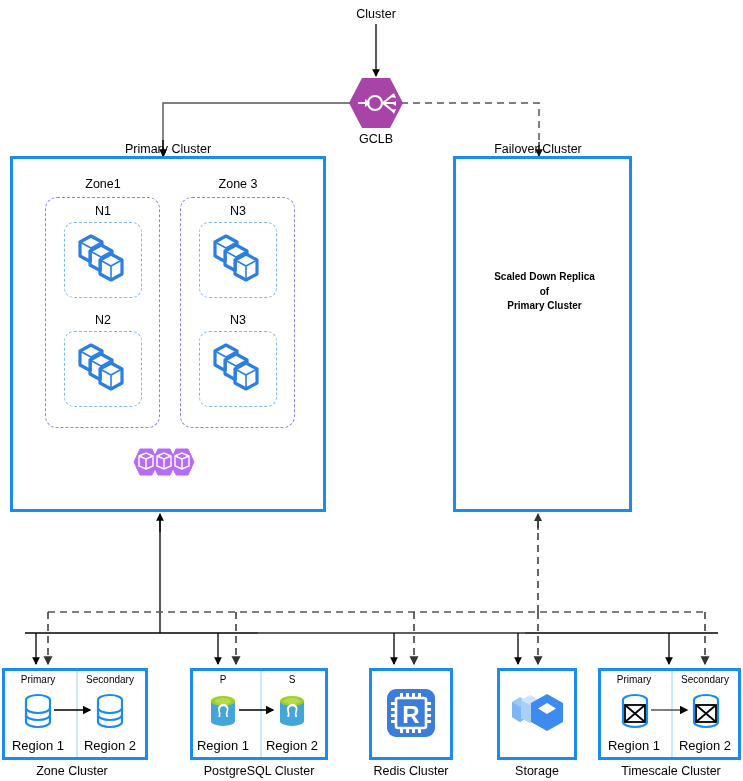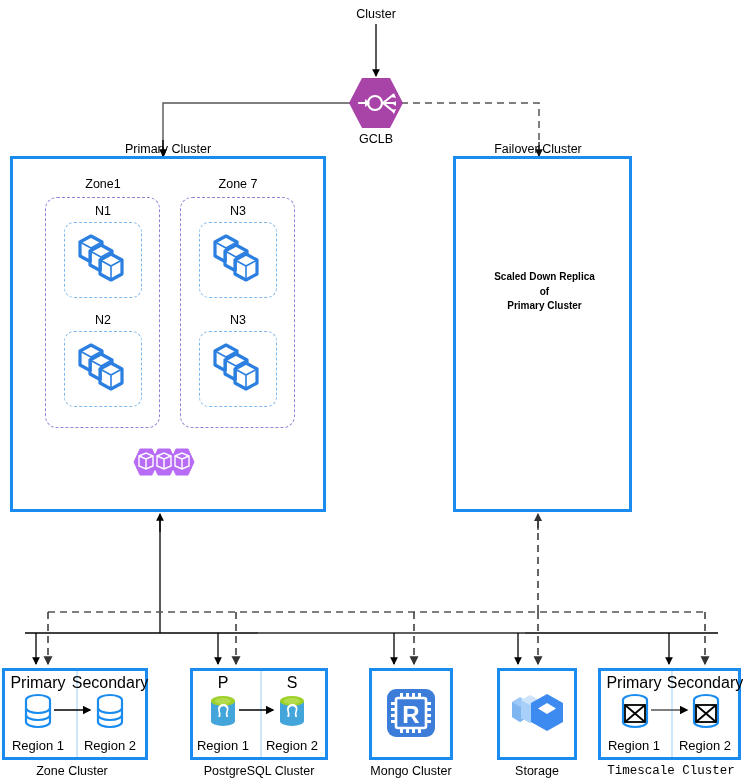--- a/index.html
+++ b/index.html
@@ -24,21 +24,21 @@
   .node-box{position:absolute;border:1.7px dashed #7fb8ec;border-radius:10px;box-sizing:border-box;background:transparent;}
 
   .failover-text{
     position:absolute;left:457px;top:270px;width:175px;
     text-align:center;font-size:10px;font-weight:bold;line-height:1.45;color:#000;
   }
 
   
   .db-box{position:absolute;border:3px solid #1a8cf0;background:#fff;box-sizing:border-box;}
   .db-split{position:absolute;top:0;bottom:0;width:2px;background:#cfe7fb;}
-  .db-cap{position:absolute;font-size:16px;transform:translateX(-50%);white-space:nowrap;}
+  .db-cap{position:absolute;font-size:10px;transform:translateX(-50%);white-space:nowrap;}
   .db-region{position:absolute;font-size:13px;transform:translateX(-50%);white-space:nowrap;}
   .db-title{position:absolute;font-size:12.5px;transform:translateX(-50%);white-space:nowrap;}
   .icon-abs{position:absolute;}
 </style>
 </head>
 <body>
 
 <div id="canvas">
 
   <svg class="svg-layer" viewBox="0 0 743 781">
@@ -152,21 +152,21 @@
         <path d="M26,28 L37,22 L48,28 L48,42 L37,48 L26,42 Z"></path>
       </g>
       <g stroke="#2b7fe0" stroke-width="1.6" fill="none">
         <path d="M6,10 L17,16 L28,10 M17,16 L17,30"></path>
         <path d="M16,19 L27,25 L38,19 M27,25 L27,39"></path>
         <path d="M26,28 L37,34 L48,28 M37,34 L37,48"></path>
       </g>
     </svg>
   </div>
 
-  <div class="lbl c" style="left:238px;top:178px;">Zone 7</div>
+  <div class="lbl c" style="left:238px;top:178px;">Zone 3</div>
   <div class="zone-box" style="left:180px;top:197px;width:115px;height:231px;"></div>
 
   <div class="lbl c" style="left:238px;top:205px;">N3</div>
   <div class="node-box" style="left:199px;top:222px;width:78px;height:76px;"></div>
   <div class="icon-abs" style="left:209px;top:232px;width:58px;height:56px;">
     <svg width="58" height="56" viewBox="0 0 58 56">
       <g fill="#ffffff" stroke="#2b7fe0" stroke-width="3.2" stroke-linejoin="round">
         <path d="M6,10 L17,4 L28,10 L28,24 L17,30 L6,24 Z"></path>
         <path d="M16,19 L27,13 L38,19 L38,33 L27,39 L16,33 Z"></path>
         <path d="M26,28 L37,22 L48,28 L48,42 L37,48 L26,42 Z"></path>
@@ -317,21 +317,21 @@
         <rect x="8" y="33" width="5" height="3"></rect>
         <rect x="8" y="39" width="5" height="3"></rect>
         <rect x="43" y="21" width="5" height="3"></rect>
         <rect x="43" y="27" width="5" height="3"></rect>
         <rect x="43" y="33" width="5" height="3"></rect>
         <rect x="43" y="39" width="5" height="3"></rect>
       </g>
       <text x="28" y="42" font-family="Liberation Sans, sans-serif" font-size="24" font-weight="bold" fill="#ffffff" text-anchor="middle">R</text>
     </svg>
   </div>
-  <div class="db-title" style="left:411px;top:764px;">Mongo Cluster</div>
+  <div class="db-title" style="left:411px;top:764px;">Redis Cluster</div>
 
   <div class="db-box" style="left:497px;top:668px;width:80px;height:92px;"></div>
   <div class="icon-abs" style="left:508px;top:684px;width:60px;height:60px;">
     <svg width="60" height="60" viewBox="0 0 60 60">
       <g>
         <path d="M4,18 L12,13 L20,18 L20,33 L12,38 L4,33 Z" fill="#9cc8f7"></path>
         <path d="M4,18 L12,23 L20,18 L20,33 L12,38 L4,33 Z" fill="#7fb6f2"></path>
         <path d="M13,16 L22,11 L31,16 L31,34 L22,39 L13,34 Z" fill="#cfe4fb"></path>
         <path d="M13,16 L22,21 L31,16 L31,34 L22,39 L13,34 Z" fill="#a9d0f8"></path>
         <path d="M23,19 L39,10 L55,19 L55,38 L39,47 L23,38 Z" fill="#3d8bf0"></path>
@@ -375,15 +375,15 @@
     </svg>
   </div>
   <svg class="icon-abs" style="left:651px;top:703px;width:42px;height:14px;" width="42" height="14" viewBox="0 0 42 14">
     <defs>
         <marker id="ra3" markerWidth="8" markerHeight="8" refX="5" refY="3" orient="auto">
           <path d="M0,0 L6,3 L0,6 z" fill="#000"></path>
         </marker>
       </defs>
     <line x1="0" y1="7" x2="36" y2="7" stroke="#555" stroke-width="1.4" marker-end="url(#ra3)"></line>
   </svg>
-  <div class="db-title" style="left:671px;top:764px;font-family:Liberation Mono, monospace;">Timescale Cluster</div>
+  <div class="db-title" style="left:671px;top:764px;">Timescale Cluster</div>
 
 </div>
 
 </body></html>

